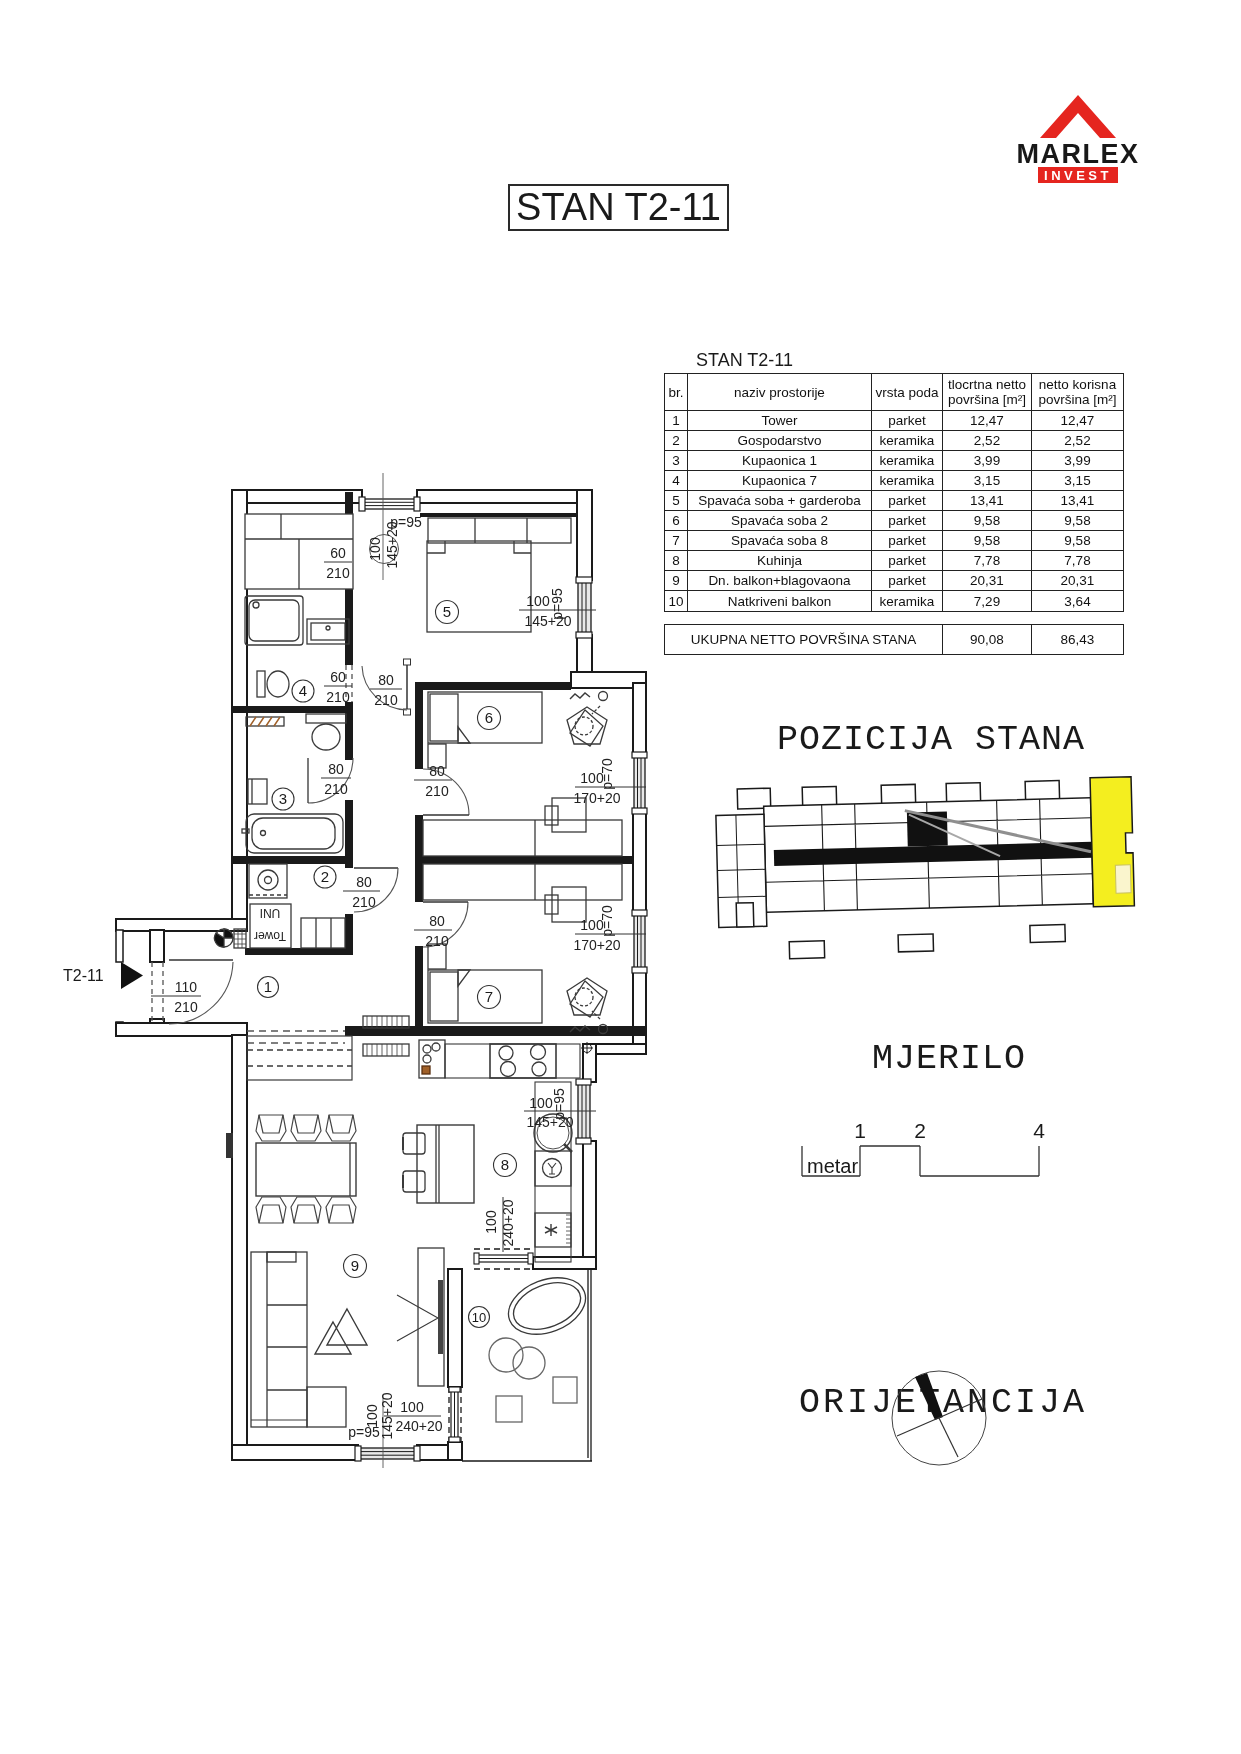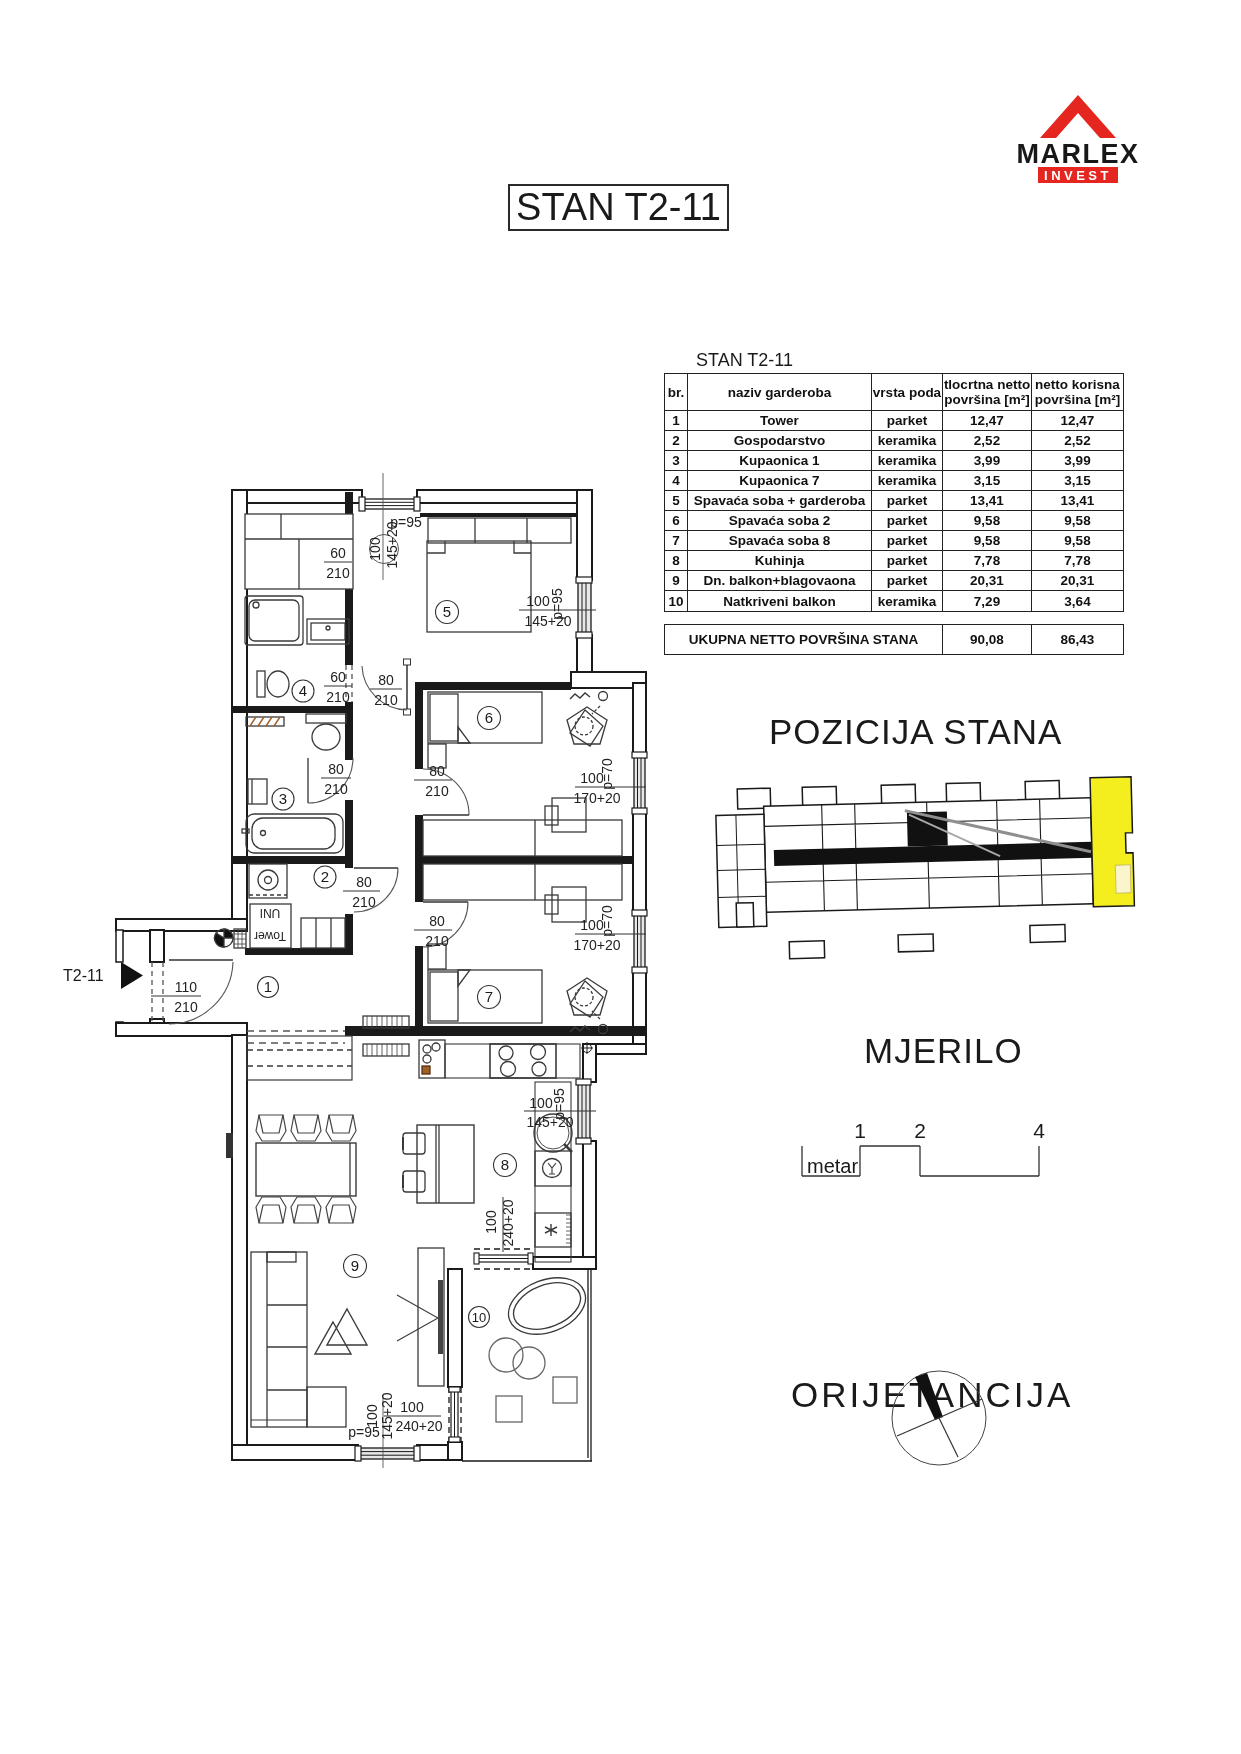--- a/index.html
+++ b/index.html
@@ -1,22 +1,22 @@
 <!DOCTYPE html>
 <html><head>
 <meta charset="utf-8">
 <style>
 html,body{margin:0;padding:0;background:#fff;}
 body{width:1241px;height:1754px;position:relative;font-family:"Liberation Sans",sans-serif;color:#111;overflow:hidden;}
 .abs{position:absolute;}
 #titlebox{left:508px;top:184px;width:217px;height:43px;border:2px solid #2a2a2a;font-size:38px;letter-spacing:0px;display:flex;align-items:center;justify-content:center;color:#1a1a1a;}
 #tabtitle{left:696px;top:350px;font-size:18px;color:#1a1a1a;}
 table.t{border-collapse:collapse;table-layout:fixed;}
-table.t td{border:1px solid #222;font-size:13.5px;text-align:center;padding:0;color:#111;overflow:hidden;white-space:nowrap;font-weight:bold;}
-h2.hd{margin:0;font-weight:normal;color:#1a1a1a;font-size:35px;letter-spacing:1px;}
+table.t td{border:1px solid #222;font-size:13.5px;text-align:center;padding:0;color:#111;overflow:hidden;white-space:nowrap;}
+h2.hd{margin:8px;font-weight:normal;color:#1a1a1a;font-size:35px;letter-spacing:1px;font-family:Liberation Mono, monospace;}
 </style>
 </head>
 <body>
 
 <svg class="abs" style="left:1008px;top:86px;" width="140" height="100" viewBox="0 0 140 100">
 
 <path d="M70,9 L108,52 L92,52 L70,27 L48,52 L32,52 Z" fill="#e5251f"></path>
 
 <text x="70" y="77" font-size="27" font-weight="bold" text-anchor="middle" letter-spacing="1.5" fill="#181818" font-family="Liberation Sans,sans-serif">MARLEX</text>
 
@@ -32,21 +32,21 @@
 <colgroup>
       <col style="width:23px">
       <col style="width:184px">
       <col style="width:71px">
       <col style="width:89px">
       <col style="width:92px">
     </colgroup>
 <tbody>
       <tr style="height:37px">
         <td>br.</td>
-        <td>naziv garderoba</td>
+        <td>naziv prostorije</td>
         <td>vrsta poda</td>
         <td>tlocrtna netto<br>površina [m²]</td>
         <td>netto korisna<br>površina [m²]</td>
       </tr>
 <tr style="height:20px">
         <td>1</td>
         <td>Tower</td>
         <td>parket</td>
         <td>12,47</td>
         <td>12,47</td>

